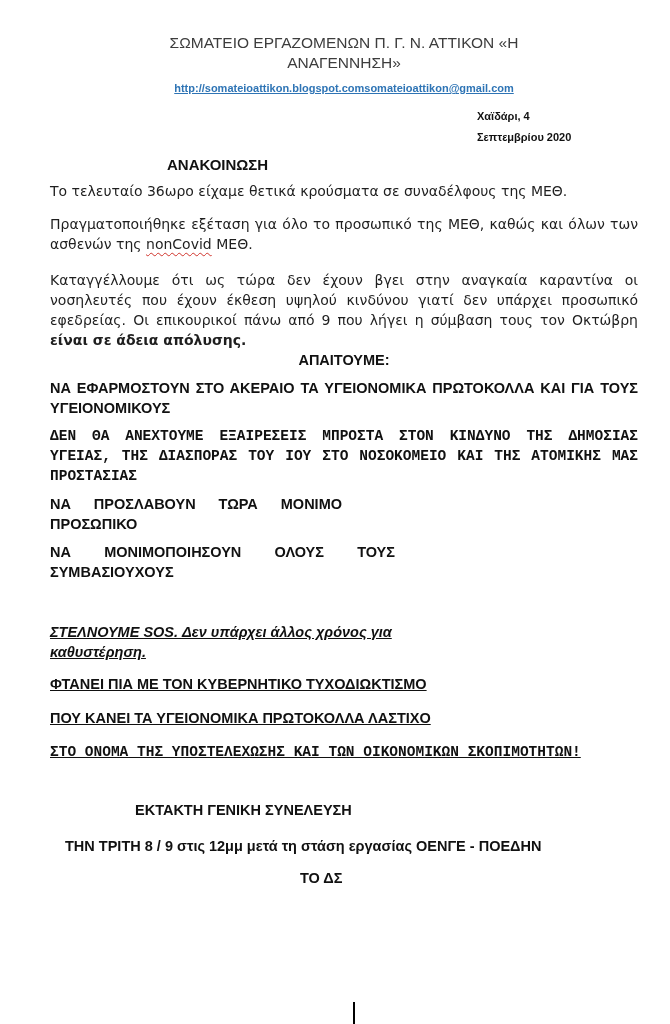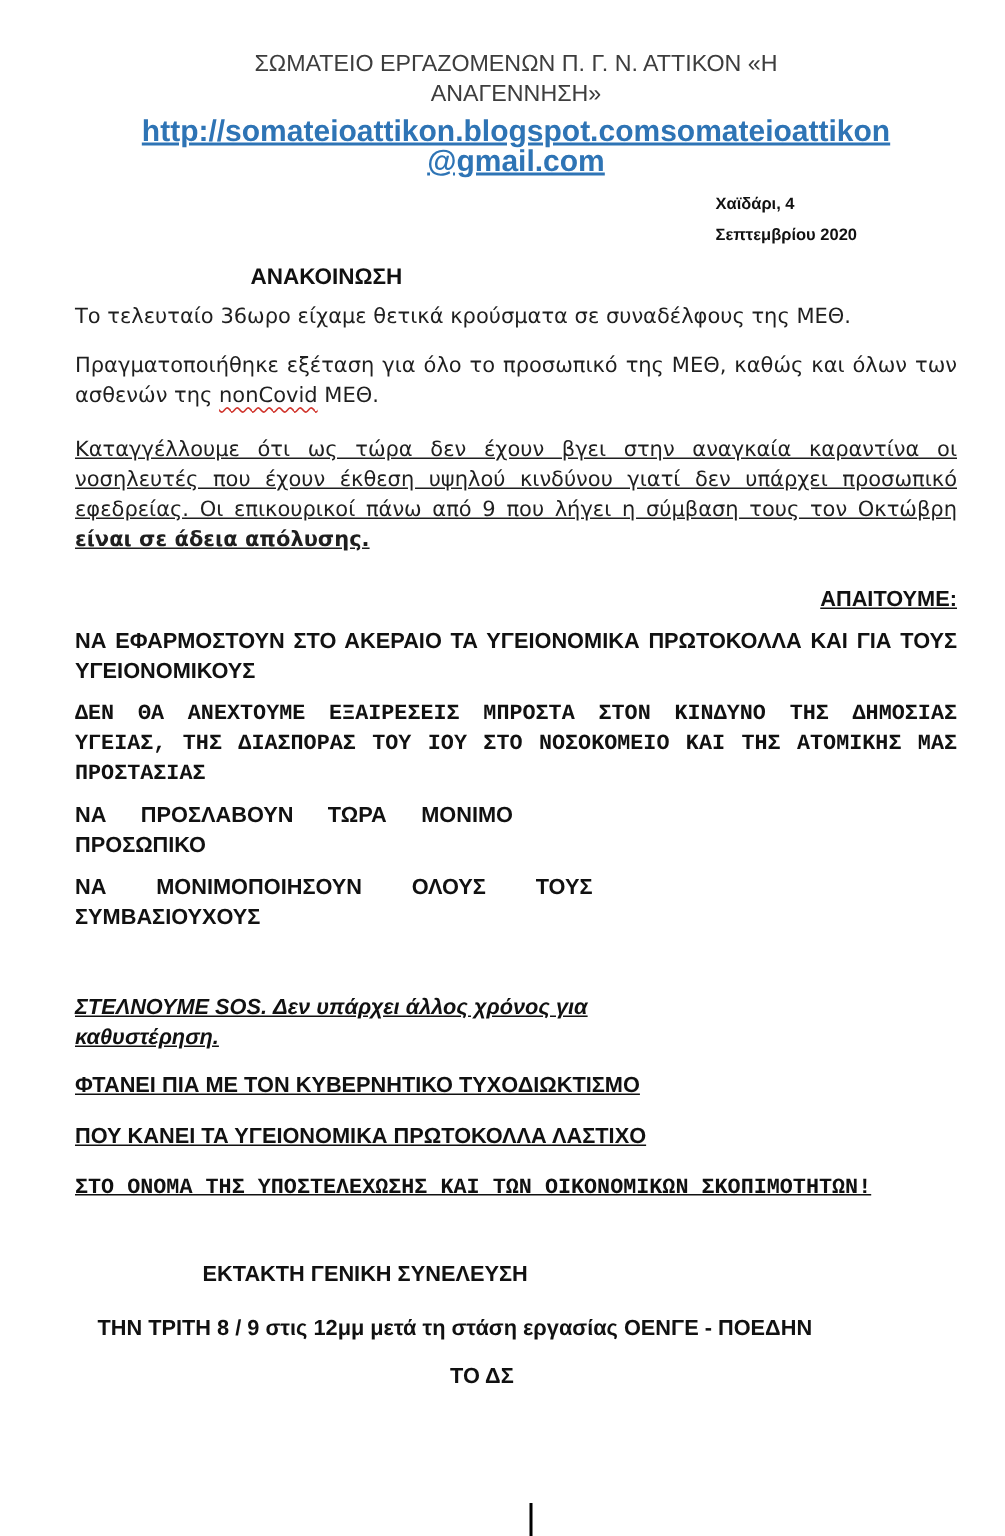--- a/index.html
+++ b/index.html
@@ -26,21 +26,21 @@
     font-size:15.5px;line-height:20px;
     color:var(--title-ink);
     text-align:center;
     width:370px;margin:0 auto;
   }
   .org-link{
     display:block;
     width:500px;margin:5px auto 0 auto;
     text-align:center;
     font-family:"Liberation Sans", sans-serif;
-    font-weight:bold;font-size:20px;line-height:20px;
+    font-weight:bold;font-size:11px;line-height:20px;
     color:var(--link);
     text-decoration:underline;
     overflow-wrap:anywhere;
     cursor:pointer;
   }
   .place-date{
     margin:8px 0 0 427px;
     font-family:"Liberation Sans", sans-serif;
     font-weight:bold;font-size:11px;line-height:21px;
     color:#111;
@@ -55,38 +55,38 @@
   
   p{margin:0;}
   .para{
     font-size:14px;line-height:20px;
     text-align:justify;
     color:var(--ink);
   }
   .p1{margin-top:6px;text-align:left;}
   .p2{margin-top:13px;}
   .p3{margin-top:37px;}
-  .p4{margin-top:16px;text-decoration:underline;}
+  .p4{margin-top:16px;}
   .para strong{font-weight:bold;}
   .misspelled{
     text-decoration-line:underline;
     text-decoration-style:wavy;
     text-decoration-color:var(--squiggle);
     text-decoration-thickness:1px;
     text-underline-offset:3px;
   }
 
   
   .caps{
     font-family:"Liberation Sans", sans-serif;
     font-weight:bold;font-size:14.5px;line-height:20px;
     color:#111;
     text-align:justify;
   }
-  .demands-heading{margin-top:20px;text-decoration:underline;text-align:right;}
+  .demands-heading{margin-top:0;text-align:center;}
   .d1{margin-top:8px;}
   .d2{margin-top:8px;font-family:Liberation Mono, monospace;}
   .d3{margin-top:8px;width:292px;}
   .d4{margin-top:8px;width:345px;}
 
   
   .uline{text-decoration:underline;text-align:left;}
   .sos{margin-top:40px;width:368px;font-style:italic;}
   .s1{margin-top:12px;}
   .s2{margin-top:14px;}

